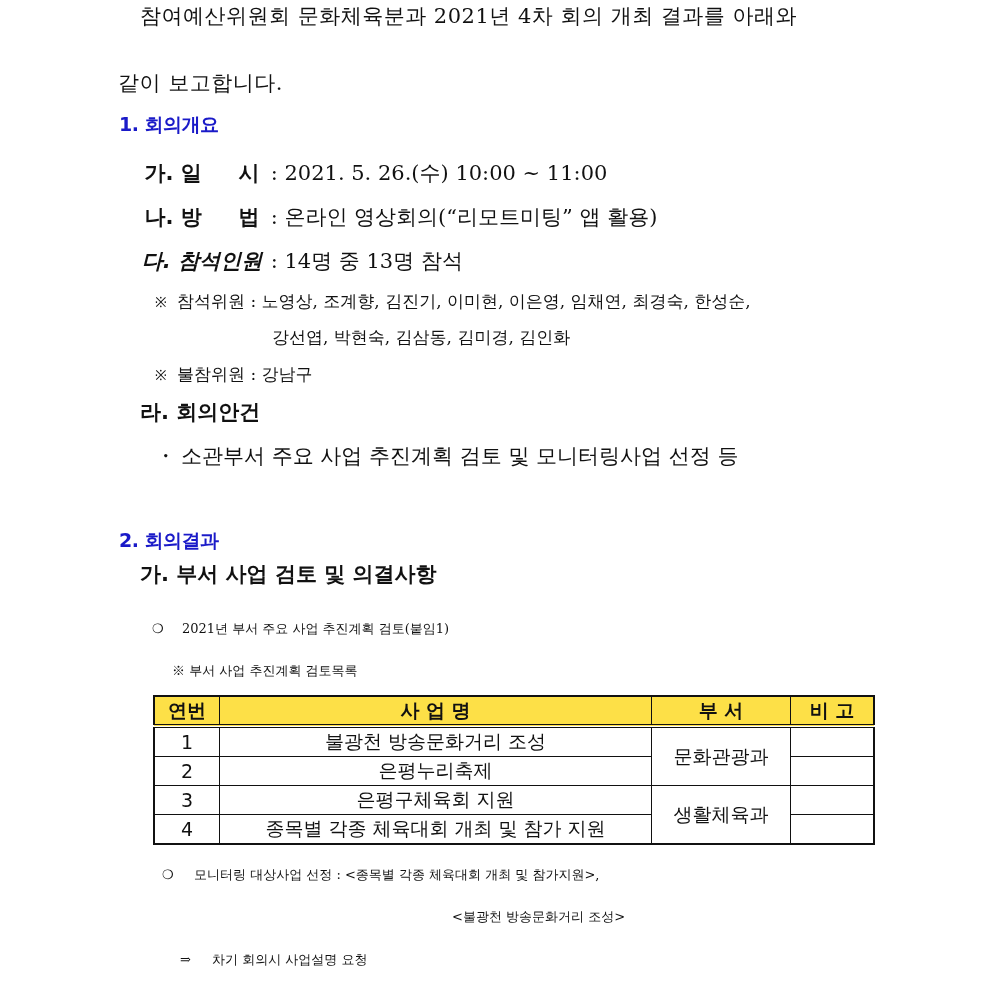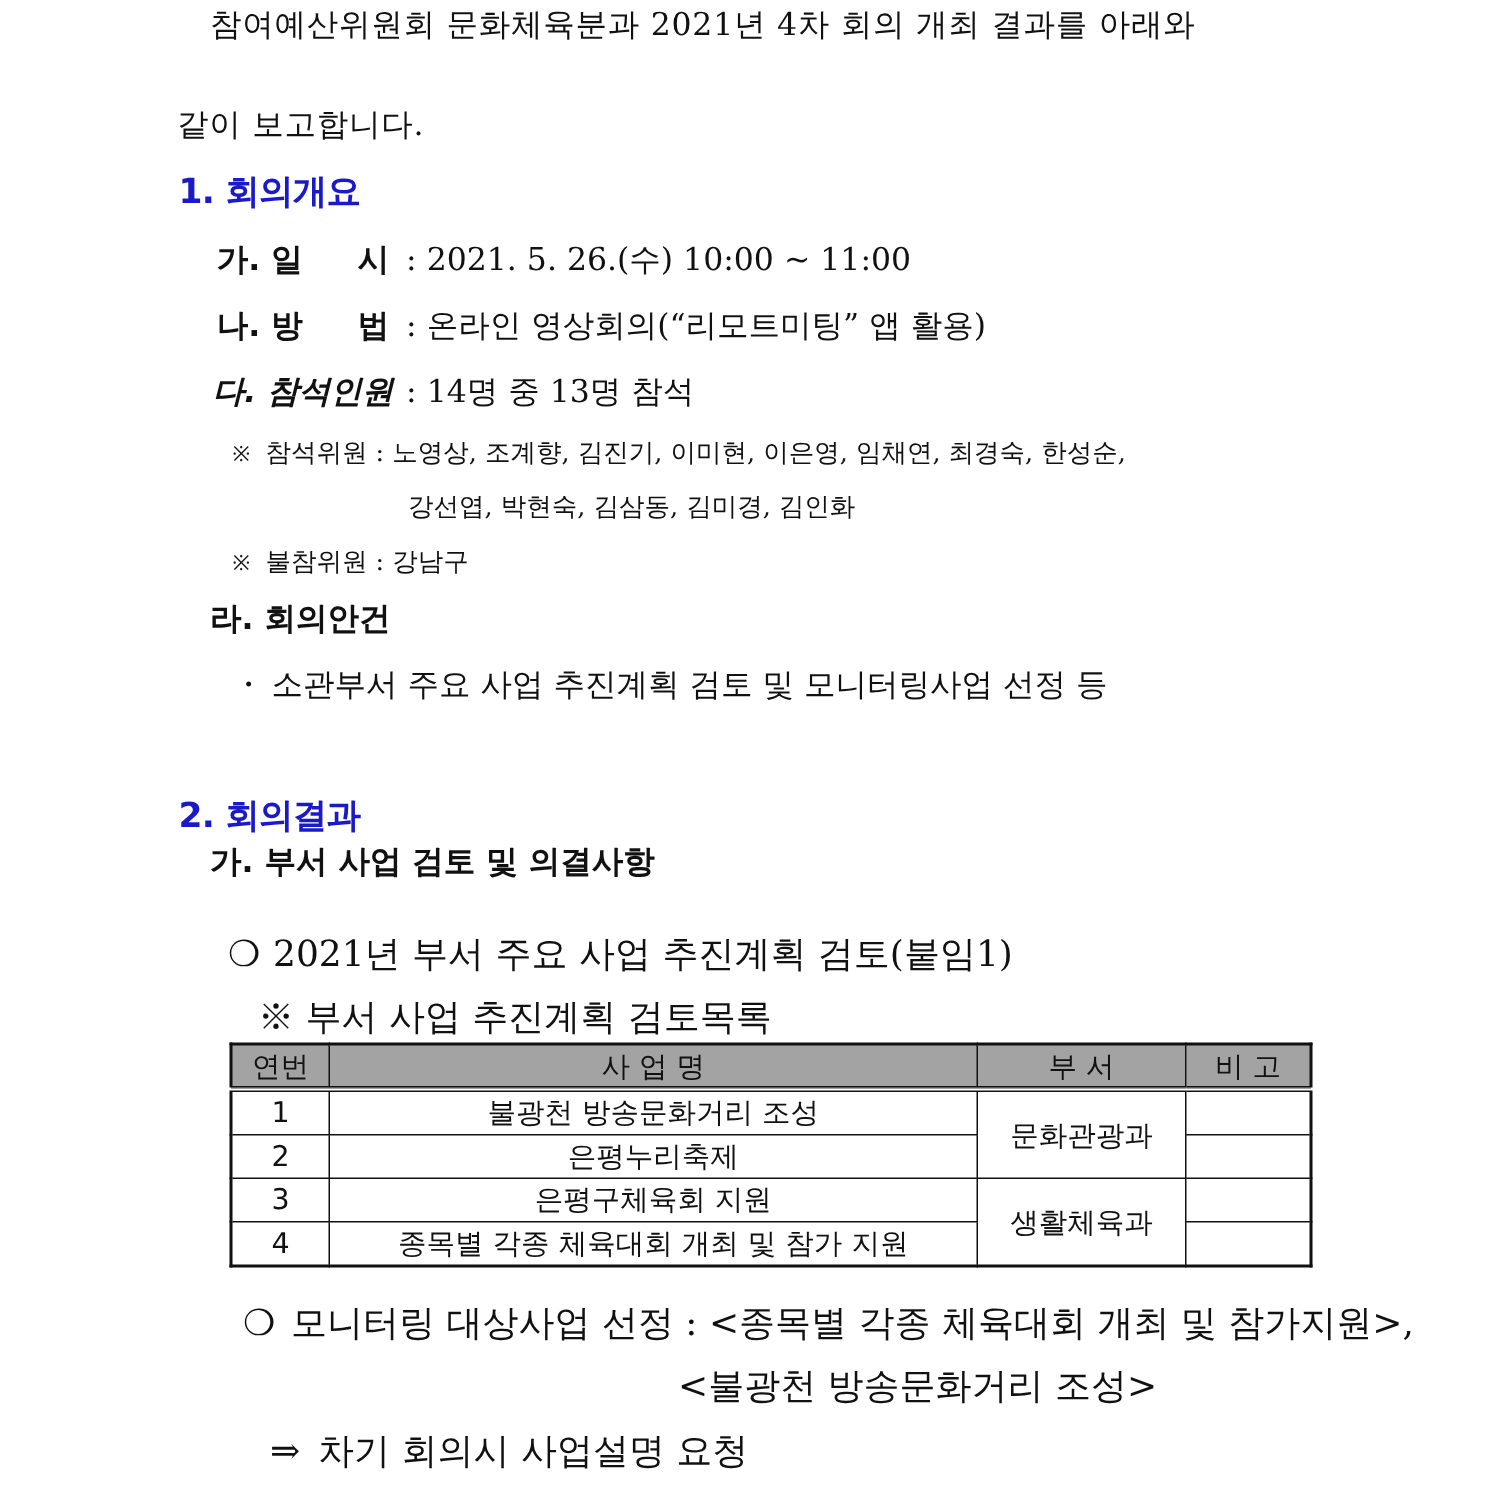--- a/index.html
+++ b/index.html
@@ -5,45 +5,45 @@
   html, body { margin: 0; padding: 0; background: #ffffff; }
   body {
     width: 992px; height: 1000px; position: relative; overflow: hidden;
     font-family: "DejaVu Serif", "Liberation Serif", serif;
     color: #111111;
   }
   .abs { position: absolute; white-space: nowrap; }
   .intro { font-size: 21px; letter-spacing: 0.5px; }
   .h1 {
     font-family: "DejaVu Sans", "Liberation Sans", sans-serif;
-    font-weight: bold; font-size: 23px; color: #1a1ac8; letter-spacing: -0.5px;
+    font-weight: bold; font-size: 19px; color: #1a1ac8; letter-spacing: -0.5px;
   }
   .h2item { font-size: 21px; }
   .h2item .lbl {
     font-family: "DejaVu Sans", "Liberation Sans", sans-serif;
     font-weight: bold; display: inline-block; text-align: center;
   }
   .h2item .val { font-family: "DejaVu Serif", "Liberation Serif", serif; }
   .small { font-size: 17px; }
   .small .mark { font-size: 14px; display: inline-block; width: 22px; }
   .body21 { font-size: 21px; }
-  .body19 { font-size: 24px; }
+  .body19 { font-size: 13px; }
 
   table.list {
     position: absolute; left: 153px; top: 695px;
     border-collapse: collapse;
     font-family: "DejaVu Sans", "Liberation Sans", sans-serif;
     font-size: 19px;
     border: 2px solid #111;
   }
   table.list th, table.list td {
     border: 1px solid #111; text-align: center; padding: 0; height: 28px;
   }
   table.list th {
-    background: #a3a3a3; font-weight: normal; height: 27px;
+    background: #fde047; font-weight: bold; height: 27px;
     border-bottom: 4px double #111;
   }
   .c1 { width: 64px; }
   .c2 { width: 431px; }
   .c3 { width: 138px; }
   .c4 { width: 82px; }
 </style>
 </head>
 <body>
 

